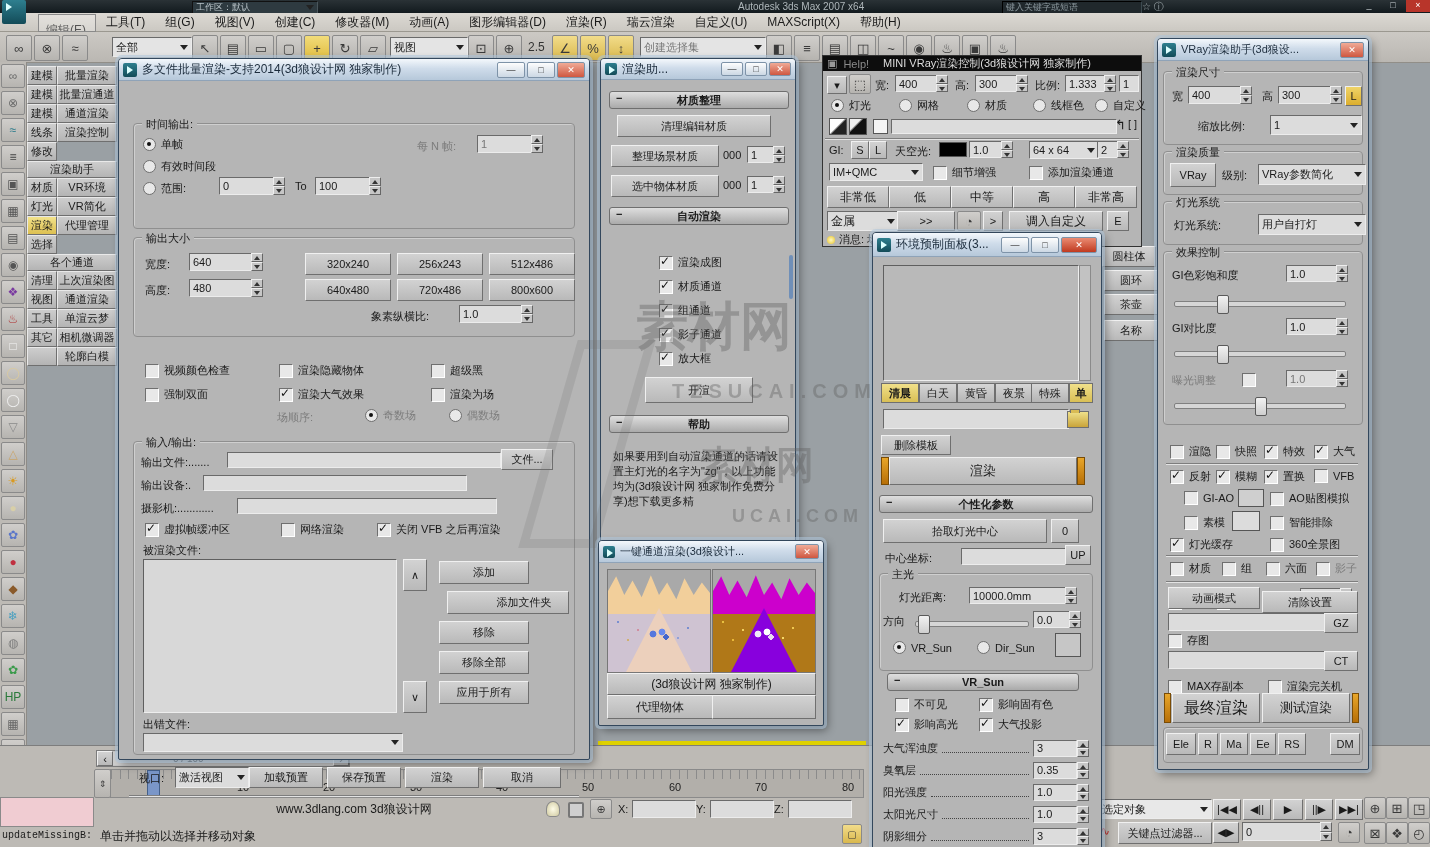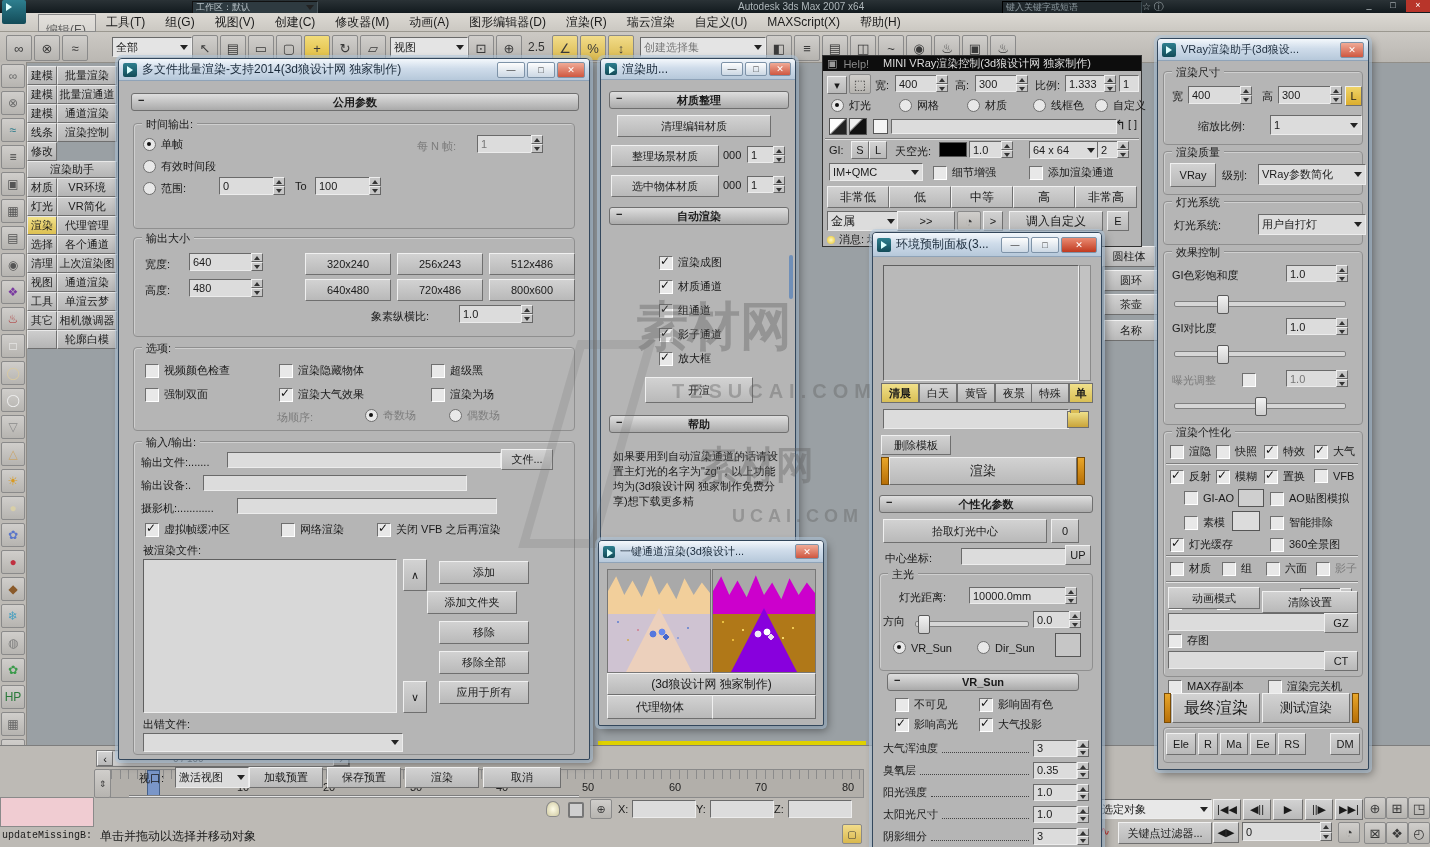--- a/index.html
+++ b/index.html
@@ -308,21 +308,21 @@
         <span class="sidecell" style="flex:1;">VR环境</span>
       </div>
       <div style="display:flex;">
         <span class="sidecell" style="width:28px;flex:none;">灯光</span>
         <span class="sidecell" style="flex:1;">VR简化</span>
       </div>
       <div style="display:flex;">
         <span class="sidecell hl" style="width:28px;flex:none;">渲染</span>
         <span class="sidecell" style="flex:1;">代理管理</span>
       </div>
-      <div style="display:flex;">
+      <div style="display:flex;flex-direction:column;">
         <span class="sidecell" style="width:28px;flex:none;">选择</span>
         <span class="sidecell" style="flex:1;">各个通道</span>
       </div>
       <div style="display:flex;">
         <span class="sidecell" style="width:28px;flex:none;">清理</span>
         <span class="sidecell" style="flex:1;">上次渲染图</span>
       </div>
       <div style="display:flex;">
         <span class="sidecell" style="width:28px;flex:none;">视图</span>
         <span class="sidecell" style="flex:1;">通道渲染</span>
@@ -354,23 +354,20 @@
   <div class="win" style="left:118px;top:58px;width:470px;height:700px;z-index:20;">
     <div class="tbw">
       <span class="dlgicon"></span>
       <span style="overflow:hidden;white-space:nowrap;">多文件批量渲染-支持2014(3d狼设计网 独家制作)</span>
       <span style="margin-left:auto;display:flex;gap:2px;">
         <span class="wbtn">—</span>
         <span class="wbtn">□</span>
         <span class="wbtn close">✕</span>
       </span>
     </div>
-    <div class="rollout" style="left:12px;top:34px;width:446px;">
-        <span>公用参数</span>
-      </div>
 
     <div class="grp" style="left:14px;top:64px;width:440px;height:104px;">
       <span class="glabel">时间输出:</span>
     </div>
     <div>
 
     <span class="cbrow" style="left: 24px; top: 78px;">
         <span class="radio on"></span>
         <span>单帧</span>
         </span>
@@ -437,23 +434,20 @@
       </div>
     <span class="lbl" style="left:252px;top:250px;">象素纵横比:</span>
     <div class="fld" style="left:340px;top:246px;width:60px;height:16px;">
         <span>1.0</span>
       </div>
     <span class="spin" style="left:402px;top:246px;height:18px;">
         <i class="u"></i>
         <i class="d"></i>
       </span>
 
-    <div class="grp" style="left:14px;top:288px;width:440px;height:82px;">
-      <span class="glabel">选项:</span>
-    </div>
     <div>
 
     <span class="cbrow" style="left: 26px; top: 304px;">
         <span class="cb"></span>
         <span>视频颜色检查</span>
         </span>
         <span class="cbrow" style="left: 160px; top: 304px;">
         <span class="cb"></span>
         <span>渲染隐藏物体</span>
         </span>
@@ -509,40 +503,41 @@
         <span>关闭 VFB 之后再渲染</span>
         </span>
       </div>
     <span class="lbl" style="left:24px;top:484px;">被渲染文件:</span>
     <div class="listbox" style="left:24px;top:500px;width:252px;height:152px;"></div>
     <span class="btn" style="left:284px;top:500px;width:22px;height:30px;">∧</span>
     <span class="btn" style="left:284px;top:622px;width:22px;height:30px;">∨</span>
     <div>
 
     <span class="btn" style="left: 320px; width: 88px; height: 21px; top: 502px;">添加</span>
-        <span class="btn" style="left: 308px; width: 88px; height: 21px; top: 532px;">添加文件夹</span>
+        <span class="btn" style="left: 328px; width: 88px; height: 21px; top: 532px; padding-left: 32px;">添加文件夹</span>
         <span class="btn" style="left: 320px; width: 88px; height: 21px; top: 562px;">移除</span>
         <span class="btn" style="left: 320px; width: 88px; height: 21px; top: 592px;">移除全部</span>
         <span class="btn" style="left: 320px; width: 88px; height: 21px; top: 622px;">应用于所有</span>
       </div>
     <span class="lbl" style="left:24px;top:658px;">出错文件:</span>
     <div class="dd" style="left:24px;top:674px;width:252px;height:17px;"></div>
 
     <span class="lbl" style="left:20px;top:712px;">视口:</span>
     <div class="dd" style="left:56px;top:708px;width:66px;height:19px;">
         <span>激活视图</span>
       </div>
     <div>
 
     <span class="btn" style="top: 708px; height: 19px; left: 130px; width: 72px;">加载预置</span>
         <span class="btn" style="top: 708px; height: 19px; left: 208px; width: 72px;">保存预置</span>
         <span class="btn" style="top: 708px; height: 19px; left: 286px; width: 72px;">渲染</span>
         <span class="btn" style="top: 708px; height: 19px; left: 364px; width: 76px;">取消</span>
       </div>
     <div class="hr" style="left:10px;top:736px;width:450px;"></div>
+    <div class="lbl" style="left:0;top:742px;width:470px;text-align:center;font-size:12px;">www.3dlang.com  3d狼设计网</div>
   </div>
 
   <div class="win" style="left:600px;top:58px;width:194px;height:487px;z-index:20;">
     <div class="tbw" style="height:20px;">
       <span class="dlgicon" style="width:12px;height:12px;"></span>
       <span>渲染助...</span>
       <span style="margin-left:auto;display:flex;gap:2px;">
         <span class="wbtn" style="width:20px;height:12px;">—</span>
         <span class="wbtn" style="width:20px;height:12px;">□</span>
         <span class="wbtn close" style="width:20px;height:12px;">✕</span>
@@ -971,23 +966,20 @@
     <div class="fld" style="left:128px;top:331px;width:48px;height:15px;color:#777;">
         <span>1.0</span>
       </div>
     <span class="spin" style="left:178px;top:331px;height:17px;">
         <i class="u"></i>
         <i class="d"></i>
       </span>
     <div class="slider" style="left:16px;top:364px;width:170px;">
         <span class="knob" style="left:80px;"></span>
       </div>
-    <div class="grp" style="left:5px;top:392px;width:198px;height:244px;">
-        <span class="glabel">渲染个性化</span>
-      </div>
     <div class="hr" style="left:8px;top:424px;width:192px;"></div>
     <div class="hr" style="left:8px;top:516px;width:192px;"></div>
     <div class="hr" style="left:8px;top:542px;width:192px;"></div>
     <div>
 
     <span class="cbrow" style="left: 12px; top: 405px;">
         <span class="cb"></span>
         <span>渲隐</span>
         </span>
         <span class="cbrow" style="left: 58px; top: 405px;">

